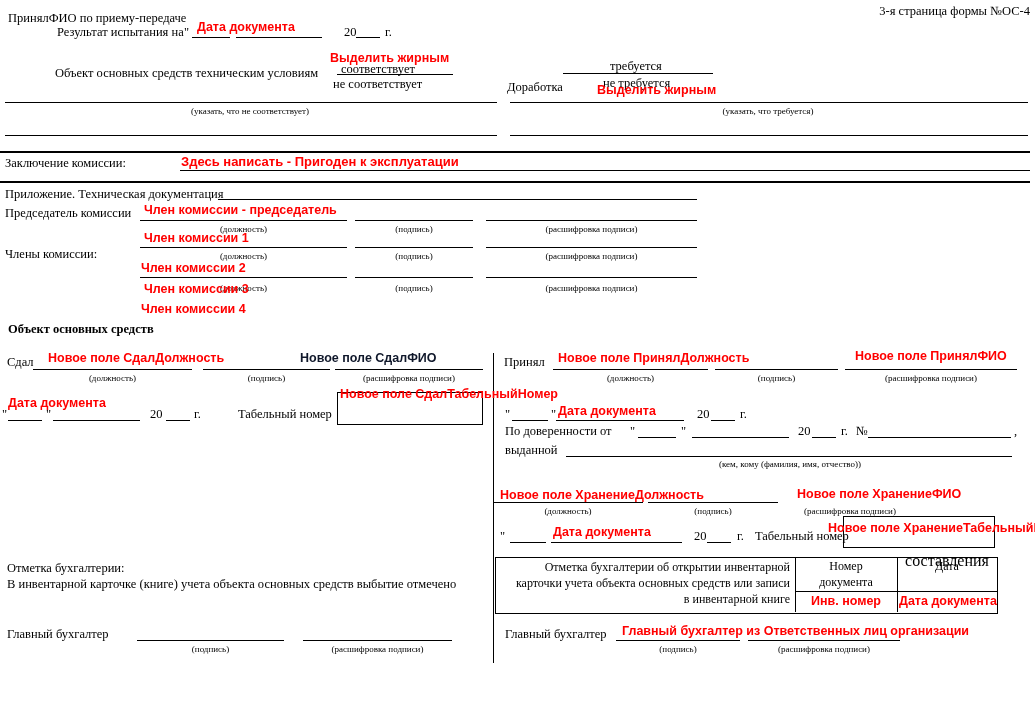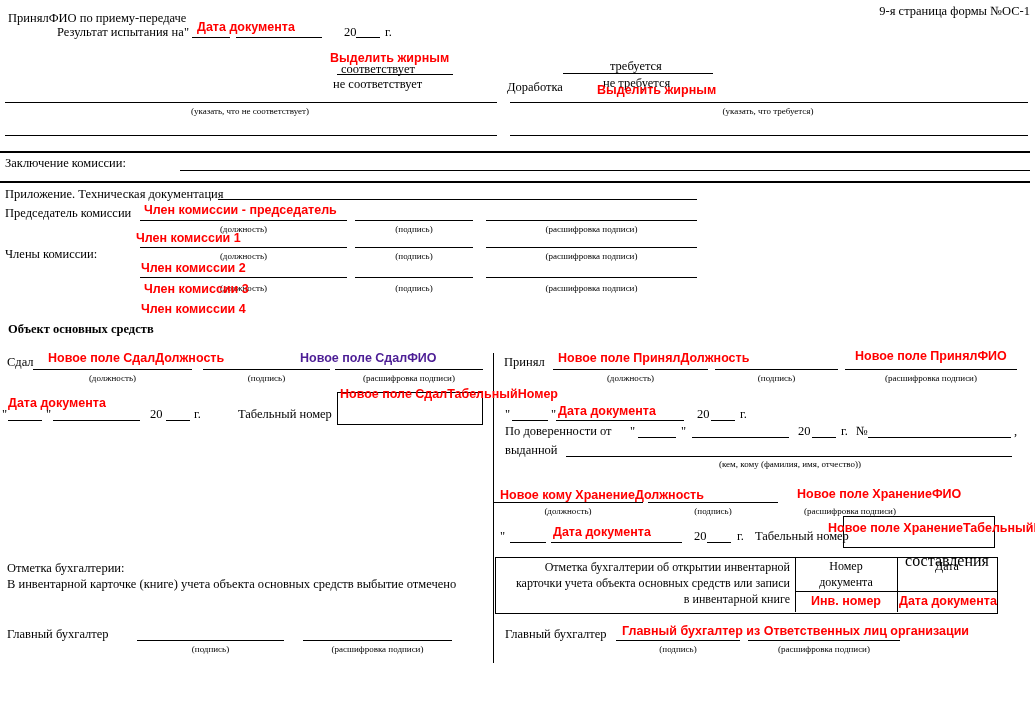--- a/index.html
+++ b/index.html
@@ -14,69 +14,71 @@
   .vln{position:absolute;width:0;border-left:1px solid #000;}
   .box{position:absolute;border:1px solid #000;background:transparent;}
   .rt{text-align:right;}
   .ctr{text-align:center;}
 </style>
 </head>
 <body>
 
 <div id="doc">
 
-  <div class="t rt" style="left:845px;top:4px;width:185px;">9-я страница формы №ОС-1</div>
+  <div class="t rt" style="left:845px;top:4px;width:185px;">3-я страница формы №ОС-4</div>
 
   <div class="t" style="left:8px;top:11px;">ПринялФИО по приему-передаче</div>
   <div class="t" style="left:57px;top:25px;">Результат испытания на</div>
   <div class="t" style="left:184px;top:25px;">"</div>
   <div class="ln" style="left:192px;top:37px;width:38px;"></div>
   <div class="red" style="left: 197px; top: 20px; color: rgb(255, 0, 0);">Дата документа</div>
   <div class="ln" style="left:236px;top:37px;width:86px;"></div>
   <div class="t" style="left:344px;top:25px;">20</div>
   <div class="ln" style="left:356px;top:37px;width:24px;"></div>
   <div class="t" style="left:385px;top:25px;">г.</div>
 
+  <div class="t" style="left:55px;top:66px;">Объект основных средств техническим условиям</div>
   <div class="red" style="left: 330px; top: 51px; color: rgb(255, 0, 0);">Выделить жирным</div>
   <div class="t" style="left:341px;top:62px;">соответствует</div>
   <div class="ln" style="left:337px;top:74px;width:116px;"></div>
   <div class="t" style="left:333px;top:77px;">не соответствует</div>
 
   <div class="t" style="left:507px;top:80px;">Доработка</div>
   <div class="t" style="left:610px;top:59px;">требуется</div>
   <div class="ln" style="left:563px;top:73px;width:150px;"></div>
   <div class="t" style="left:603px;top:76px;">не требуется</div>
   <div class="red" style="left: 597px; top: 83px; color: rgb(255, 0, 0);">Выделить жирным</div>
 
   <div class="ln" style="left:5px;top:102px;width:492px;"></div>
   <div class="ln" style="left:510px;top:102px;width:518px;"></div>
   <div class="cap" style="left:150px;top:106px;width:200px;">(указать, что не соответствует)</div>
   <div class="cap" style="left:668px;top:106px;width:200px;">(указать, что требуется)</div>
   <div class="ln" style="left:5px;top:135px;width:492px;"></div>
   <div class="ln" style="left:510px;top:135px;width:518px;"></div>
 
   <div class="ln2" style="left:0px;top:151px;width:1030px;"></div>
   <div class="t" style="left:5px;top:156px;">Заключение комиссии:</div>
+  <div class="red" style="left: 181px; top: 154px; font-size: 13px; color: rgb(255, 0, 0);">Здесь написать - Пригоден к эксплуатации</div>
   <div class="ln" style="left:180px;top:170px;width:850px;"></div>
   <div class="ln2" style="left:0px;top:181px;width:1030px;"></div>
 
   <div class="t" style="left:5px;top:187px;">Приложение. Техническая документация</div>
   <div class="ln" style="left:218px;top:199px;width:479px;"></div>
 
   <div class="t" style="left:5px;top:206px;">Председатель комиссии</div>
   <div class="red" style="left: 144px; top: 203px; color: rgb(255, 0, 0);">Член комиссии - председатель</div>
   <div class="ln" style="left:140px;top:220px;width:207px;"></div>
   <div class="ln" style="left:355px;top:220px;width:118px;"></div>
   <div class="ln" style="left:486px;top:220px;width:211px;"></div>
   <div class="cap" style="left:140px;top:224px;width:207px;">(должность)</div>
   <div class="cap" style="left:355px;top:224px;width:118px;">(подпись)</div>
   <div class="cap" style="left:486px;top:224px;width:211px;">(расшифровка подписи)</div>
 
   <div class="t" style="left:5px;top:247px;">Члены комиссии:</div>
-  <div class="red" style="left: 136px; top: 231px; color: rgb(255, 0, 0);">Член комиссии 1</div>
+  <div class="red" style="left: 144px; top: 231px; color: rgb(255, 0, 0);">Член комиссии 1</div>
   <div class="ln" style="left:140px;top:247px;width:207px;"></div>
   <div class="ln" style="left:355px;top:247px;width:118px;"></div>
   <div class="ln" style="left:486px;top:247px;width:211px;"></div>
   <div class="cap" style="left:140px;top:251px;width:207px;">(должность)</div>
   <div class="cap" style="left:355px;top:251px;width:118px;">(подпись)</div>
   <div class="cap" style="left:486px;top:251px;width:211px;">(расшифровка подписи)</div>
 
   <div class="red" style="left: 141px; top: 261px; color: rgb(255, 0, 0);">Член комиссии 2</div>
   <div class="ln" style="left:140px;top:277px;width:207px;"></div>
   <div class="ln" style="left:355px;top:277px;width:118px;"></div>
@@ -85,21 +87,21 @@
   <div class="cap" style="left:355px;top:283px;width:118px;">(подпись)</div>
   <div class="cap" style="left:486px;top:283px;width:211px;">(расшифровка подписи)</div>
   <div class="red" style="left: 144px; top: 282px; color: rgb(255, 0, 0);">Член комиссии 3</div>
   <div class="red" style="left: 141px; top: 302px; color: rgb(255, 0, 0);">Член комиссии 4</div>
 
   <div class="t b" style="left:8px;top:322px;">Объект основных средств</div>
   <div class="vln" style="left:493px;top:353px;height:310px;"></div>
 
   <div class="t" style="left:7px;top:355px;">Сдал</div>
   <div class="red" style="left: 48px; top: 351px; color: rgb(255, 0, 0);">Новое поле СдалДолжность</div>
-  <div class="red" style="left: 300px; top: 351px; color: #4c1d95;">Новое поле СдалФИО</div>
+  <div class="red" style="left: 300px; top: 351px; color: #0f172a;">Новое поле СдалФИО</div>
   <div class="ln" style="left:33px;top:369px;width:159px;"></div>
   <div class="ln" style="left:203px;top:369px;width:127px;"></div>
   <div class="ln" style="left:335px;top:369px;width:148px;"></div>
   <div class="cap" style="left:33px;top:373px;width:159px;">(должность)</div>
   <div class="cap" style="left:203px;top:373px;width:127px;">(подпись)</div>
   <div class="cap" style="left:335px;top:373px;width:148px;">(расшифровка подписи)</div>
   <div class="red" style="left: 8px; top: 396px; color: rgb(255, 0, 0);">Дата документа</div>
   <div class="t" style="left:2px;top:407px;">"</div>
   <div class="ln" style="left:8px;top:420px;width:34px;"></div>
   <div class="t" style="left:46px;top:407px;">"</div>
@@ -138,21 +140,21 @@
   <div class="t" style="left:798px;top:424px;">20</div>
   <div class="ln" style="left:812px;top:437px;width:24px;"></div>
   <div class="t" style="left:841px;top:424px;">г.</div>
   <div class="t" style="left:856px;top:424px;">№</div>
   <div class="ln" style="left:868px;top:437px;width:143px;"></div>
   <div class="t" style="left:1014px;top:424px;">,</div>
   <div class="t" style="left:505px;top:443px;">выданной</div>
   <div class="ln" style="left:566px;top:456px;width:446px;"></div>
   <div class="cap" style="left:600px;top:459px;width:380px;">(кем, кому (фамилия, имя, отчество))</div>
 
-  <div class="red" style="left: 500px; top: 488px; color: rgb(255, 0, 0);">Новое кому ХранениеДолжность</div>
+  <div class="red" style="left: 500px; top: 488px; color: rgb(255, 0, 0);">Новое поле ХранениеДолжность</div>
   <div class="red" style="left: 797px; top: 487px; color: rgb(255, 0, 0);">Новое поле ХранениеФИО</div>
   <div class="ln" style="left:493px;top:502px;width:150px;"></div>
   <div class="ln" style="left:648px;top:502px;width:130px;"></div>
   <div class="cap" style="left:493px;top:506px;width:150px;">(должность)</div>
   <div class="cap" style="left:648px;top:506px;width:130px;">(подпись)</div>
   <div class="cap" style="left:770px;top:506px;width:160px;">(расшифровка подписи)</div>
 
   <div class="t" style="left:500px;top:529px;">"</div>
   <div class="ln" style="left:510px;top:542px;width:36px;"></div>
   <div class="red" style="left: 553px; top: 525px; color: rgb(255, 0, 0);">Дата документа</div>

